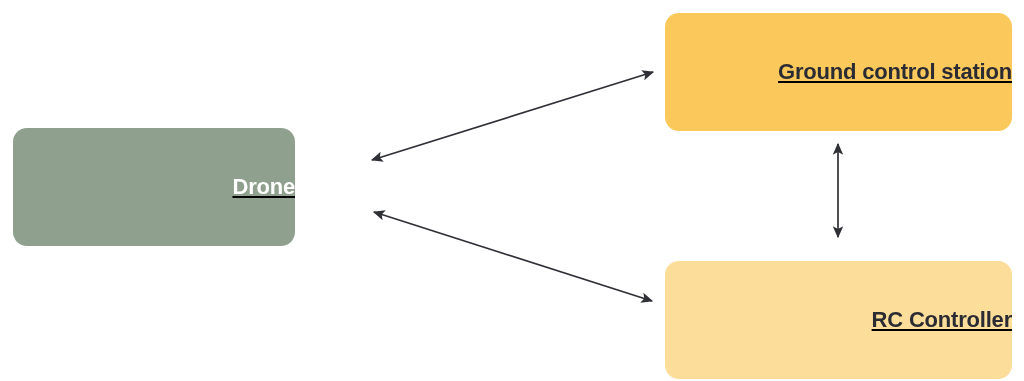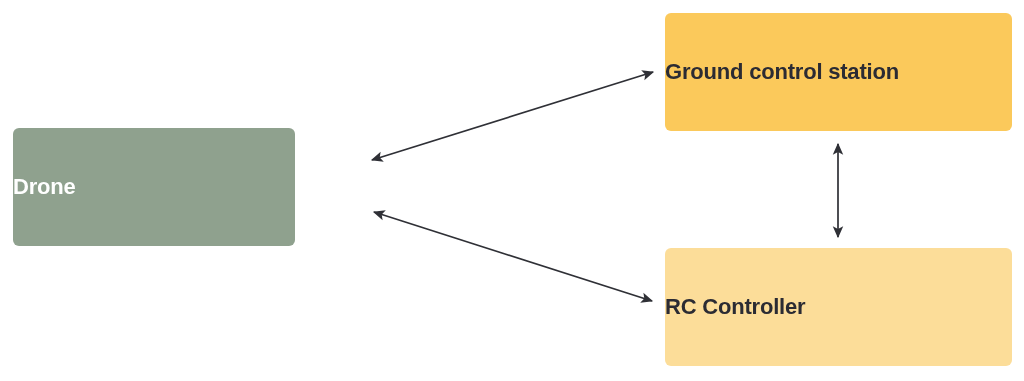--- a/index.html
+++ b/index.html
@@ -12,24 +12,25 @@
     width: 1024px;
     height: 381px;
     background: #ffffff;
     overflow: hidden;
     font-family: "Liberation Sans", sans-serif;
   }
   .node {
     position: absolute;
     display: flex;
     align-items: center;
-    justify-content: flex-start;
-    border-radius: 6px;
+    justify-content: flex-end;
+    border-radius: 14px;
     box-sizing: border-box;
     text-align: center;
+    text-decoration: underline;
   }
   .node-label {
     font-weight: bold;
     letter-spacing: -0.2px;
     line-height: 1.2;
   }
   #node-drone {
     left: 13px;
     top: 128px;
     width: 282px;
@@ -46,21 +47,21 @@
     width: 347px;
     height: 118px;
     background: #fbc95b;
   }
   #node-gcs .node-label {
     color: #2b2b33;
     font-size: 22px;
   }
   #node-rc {
     left: 665px;
-    top: 248px;
+    top: 261px;
     width: 347px;
     height: 118px;
     background: #fcdd99;
   }
   #node-rc .node-label {
     color: #2b2b33;
     font-size: 22px;
   }
   #edges {
     position: absolute;

